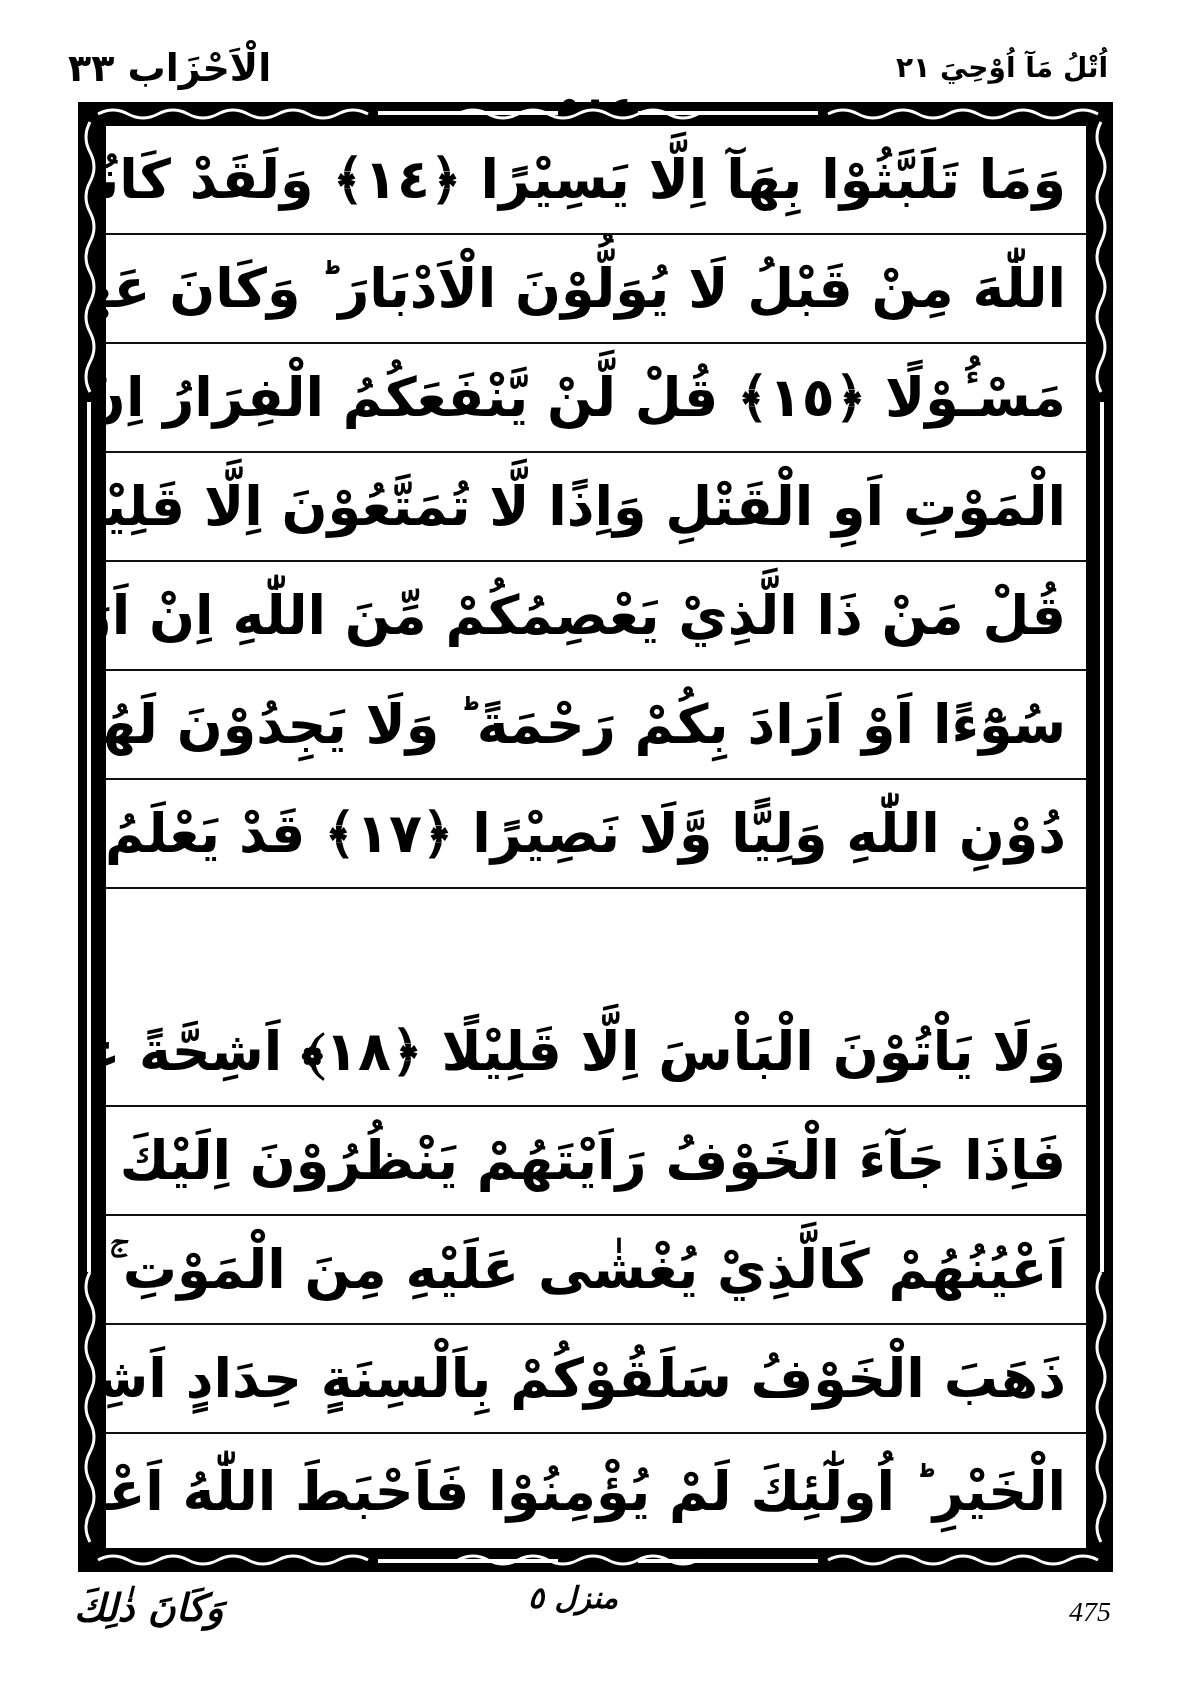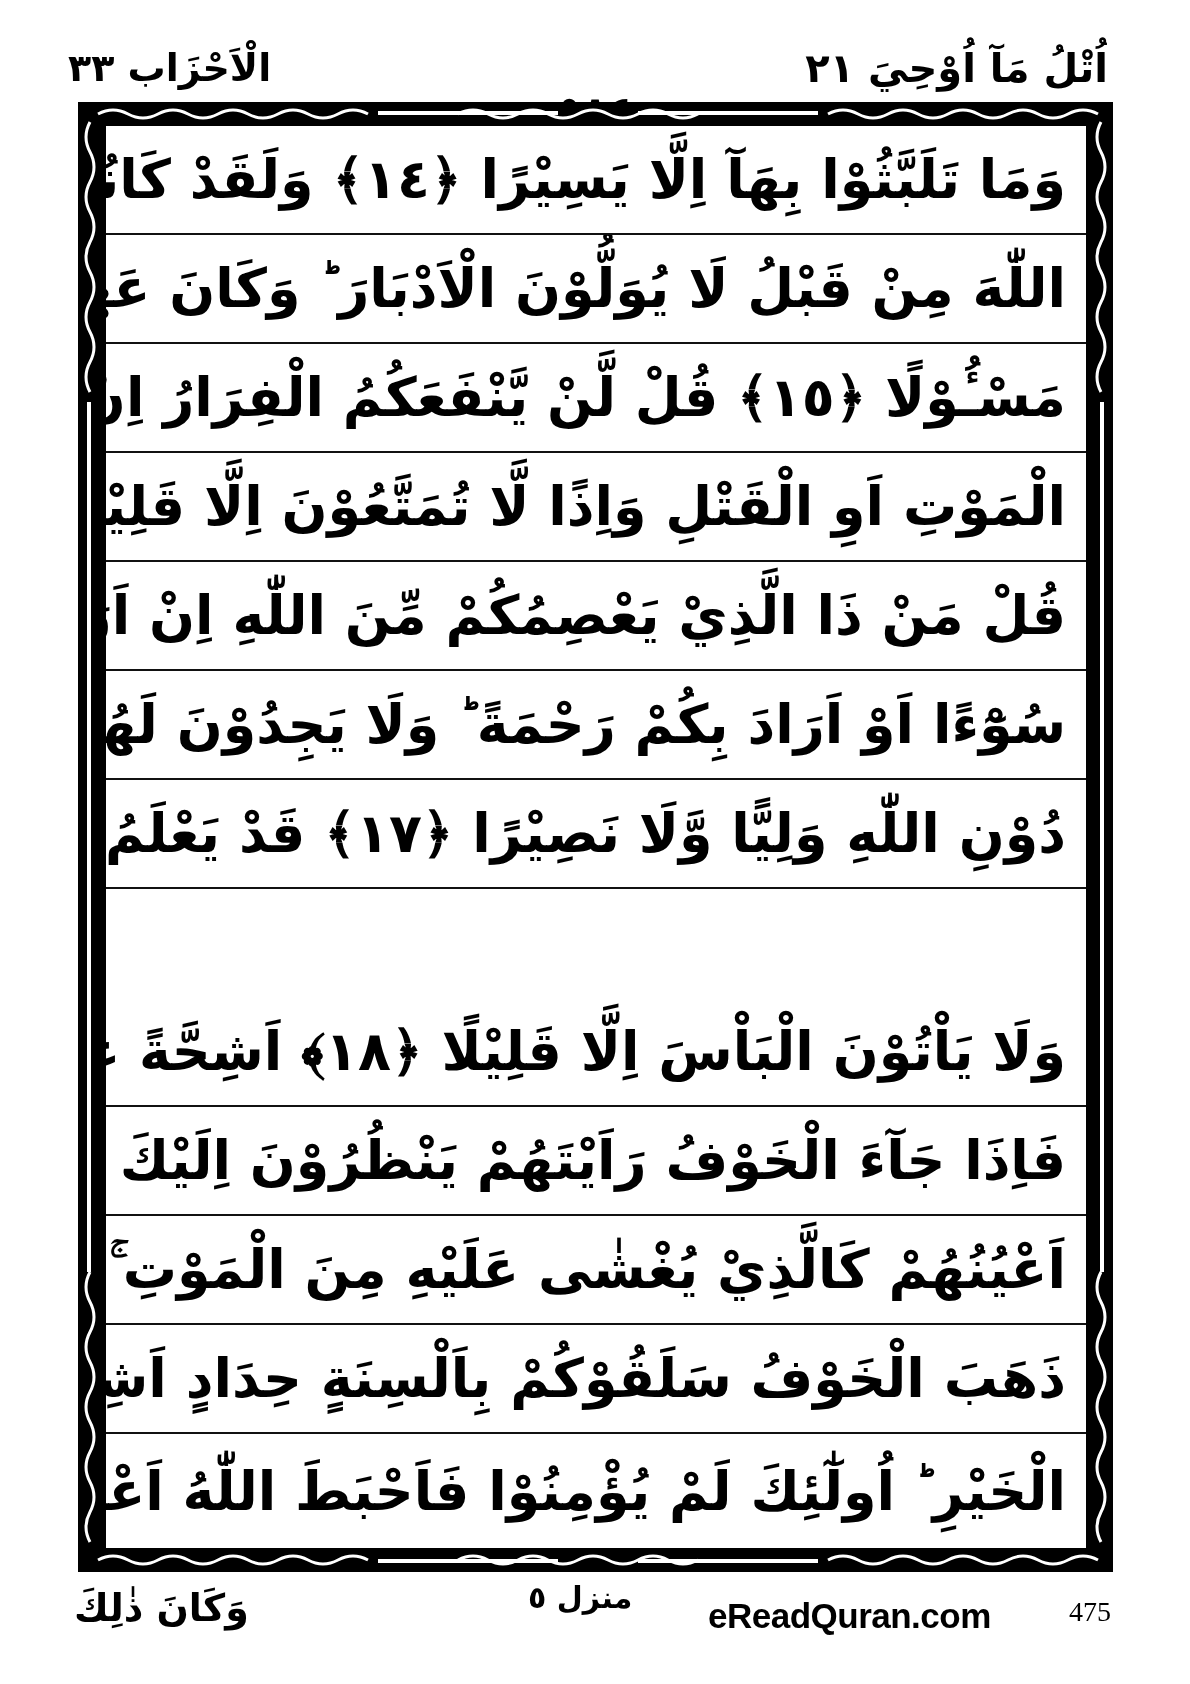--- a/index.html
+++ b/index.html
@@ -1,31 +1,31 @@
 <!DOCTYPE html>
 <html><head>
 <meta charset="utf-8">
 <style>
   html, body { margin:0; padding:0; background:#ffffff; }
   body { width:1190px; height:1684px; position:relative; overflow:hidden; font-family:"DejaVu Sans", sans-serif; color:#000; }
 
   .header { position:absolute; top:38px; left:0; width:1190px; height:60px; }
-  .hdr-juz { position:absolute; right:82px; top:0; font-size:40px; font-weight:bold; direction:rtl; white-space:nowrap; line-height:60px; }
+  .hdr-juz { position:absolute; right:82px; top:0; font-size:28px; font-weight:bold; direction:rtl; white-space:nowrap; line-height:60px; }
   .hdr-page { position:absolute; left:540px; width:110px; text-align:center; top:0; font-size:42px; font-weight:bold; direction:rtl; line-height:60px;margin-top:44px; }
   .hdr-surah { position:absolute; left:68px; top:0; font-size:38px; font-weight:bold; direction:rtl; white-space:nowrap; line-height:60px;text-align:center; }
 
   .frame { position:absolute; left:78px; top:102px; width:1035px; height:1470px; background:#000; box-sizing:border-box; }
   .frame-ornament { position:absolute; inset:0; pointer-events:none; }
   .inner { position:absolute; left:26px; top:22px; width:984px; height:1426px; background:#fff; border:2px solid #000; box-sizing:border-box; }
 
   .line { position:absolute; left:0; right:0; height:109px; border-bottom:2px solid #111; box-sizing:border-box; display:flex; align-items:center; justify-content:center; overflow:hidden; }
   .line:last-child { border-bottom:none; }
   .line-text { direction:rtl; font-family:"DejaVu Sans", sans-serif; font-weight:bold; font-size:54px; white-space:nowrap; letter-spacing:0; width:940px; text-align:justify; text-align-last:justify; line-height:109px; }
 
-  .footer { position:absolute; top:1582px; left:0; width:1190px; height:70px; }
+  .footer { position:absolute; top:1582px; left:0; width:1190px; height:70px;font-style:italic; }
   .ftr-catch { position:absolute; left:74px; top:4px; font-size:38px; font-weight:bold; direction:rtl; white-space:nowrap; }
   .ftr-manzil { position:absolute; left:528px; top:-2px; font-size:30px; font-weight:bold; direction:rtl; white-space:nowrap; }
   .ftr-site { position:absolute; left:708px; top:14px; font-family:"Liberation Sans", sans-serif; font-weight:bold; font-size:35px; letter-spacing:-0.5px; }
   .ftr-num { position:absolute; left:1069px; top:14px; font-family:"Liberation Serif", serif; font-size:28px; }
 </style>
 </head>
 <body>
 
 <div class="header">
   <div class="hdr-juz">اُتْلُ مَآ اُوْحِيَ ٢١</div>
@@ -94,15 +94,14 @@
       </div>
     <div class="line" style="top:1308px; height:114px">
         <span class="line-text">الْخَيْرِ ؕ اُولٰٓئِكَ لَمْ يُؤْمِنُوْا فَاَحْبَطَ اللّٰهُ اَعْمَالَهُمْ ؕ</span>
       </div>
   </div>
 </div>
 
 <div class="footer">
   <div class="ftr-catch">وَكَانَ ذٰلِكَ</div>
   <div class="ftr-manzil">منزل ٥</div>
-  <div class="ftr-site">eReadQuran.com</div>
   <div class="ftr-num">475</div>
 </div>
 
 </body></html>

